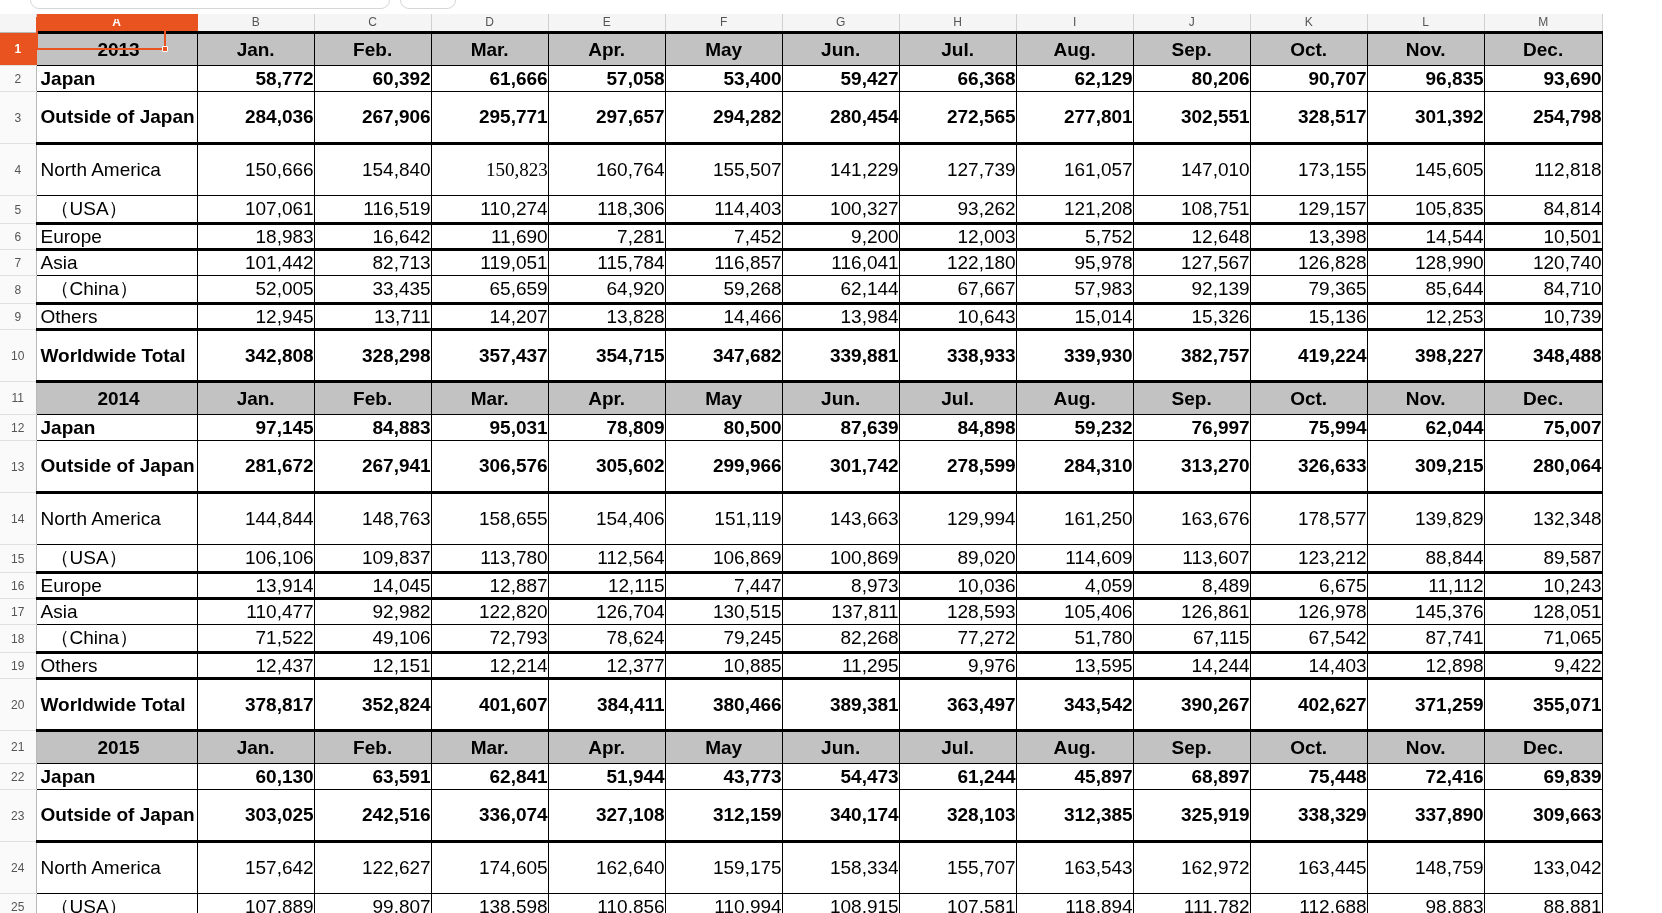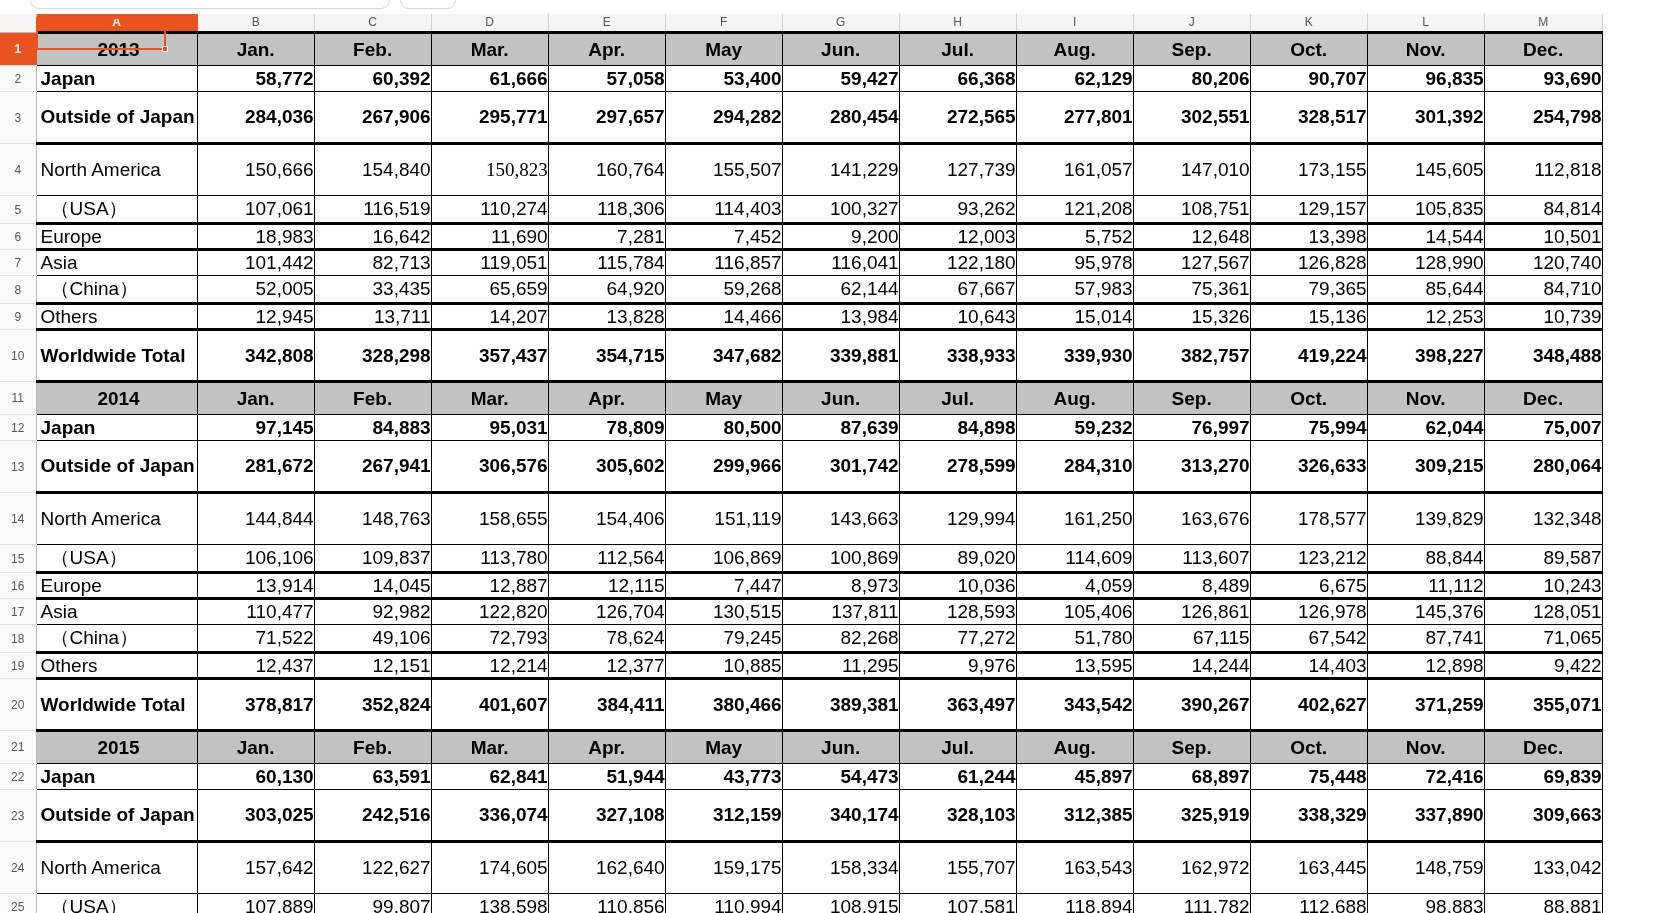--- a/index.html
+++ b/index.html
@@ -339,21 +339,21 @@
             <td class="rowhdr">8</td>
             <td class="c lab indent" style="width: 130px;">（China）</td>
             <td class="c" style="width: 117px;">52,005</td>
             <td class="c" style="width: 117px;">33,435</td>
             <td class="c" style="width: 117px;">65,659</td>
             <td class="c" style="width: 117px;">64,920</td>
             <td class="c" style="width: 117px;">59,268</td>
             <td class="c" style="width: 117px;">62,144</td>
             <td class="c" style="width: 117px;">67,667</td>
             <td class="c" style="width: 117px;">57,983</td>
-            <td class="c" style="width: 117px;">75,361</td>
+            <td class="c" style="width: 117px;">92,139</td>
             <td class="c" style="width: 117px;">79,365</td>
             <td class="c" style="width: 117px;">85,644</td>
             <td class="c" style="width: 118px;">84,710</td>
           </tr>
           <tr style="height: 26px;">
             <td class="rowhdr">9</td>
             <td class="c lab thick-top thick-bottom" style="width: 130px;">Others</td>
             <td class="c thick-top thick-bottom" style="width: 117px;">12,945</td>
             <td class="c thick-top thick-bottom" style="width: 117px;">13,711</td>
             <td class="c thick-top thick-bottom" style="width: 117px;">14,207</td>

